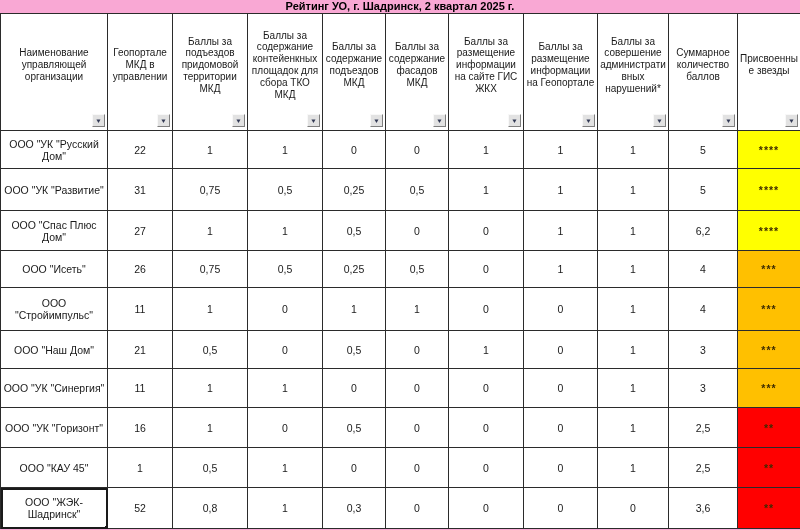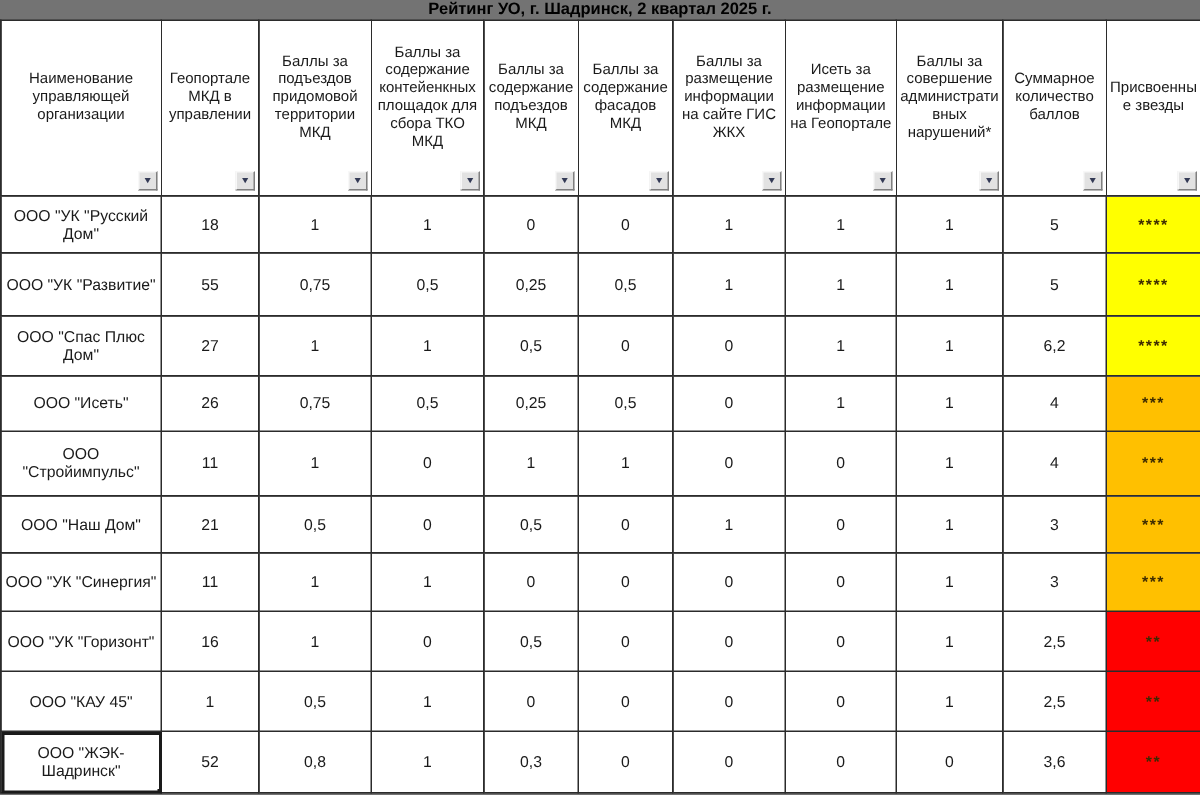--- a/index.html
+++ b/index.html
@@ -1,19 +1,19 @@
 <!DOCTYPE html>
 <html><head>
 <meta charset="utf-8">
 <style>
   * { box-sizing: border-box; margin: 0; padding: 0; }
   html, body { background: #ffffff; }
   .screen {
     width: 800px; height: 530px;
-    background: #737373;
+    background: #f9a8d4;
     font-family: "Liberation Sans", sans-serif;
     color: #1a1a1a;
     overflow: hidden;
     position: relative;
   }
   .title-row {
     height: 13px;
     line-height: 13px;
     text-align: center;
     font-size: 11px;
@@ -124,51 +124,51 @@
             </button></th>
           <th><span>Баллы за содержание подъездов МКД</span><button class="filter-btn">
               <span class="chev">▼</span>
             </button></th>
           <th><span>Баллы за содержание фасадов МКД</span><button class="filter-btn">
               <span class="chev">▼</span>
             </button></th>
           <th><span>Баллы за размещение информации на сайте ГИС ЖКХ</span><button class="filter-btn">
               <span class="chev">▼</span>
             </button></th>
-          <th><span>Исеть за размещение информации на Геопортале</span><button class="filter-btn">
+          <th><span>Баллы за размещение информации на Геопортале</span><button class="filter-btn">
               <span class="chev">▼</span>
             </button></th>
           <th><span>Баллы за совершение административных нарушений*</span><button class="filter-btn">
               <span class="chev">▼</span>
             </button></th>
           <th><span>Суммарное количество баллов</span><button class="filter-btn">
               <span class="chev">▼</span>
             </button></th>
           <th><span>Присвоенные звезды</span><button class="filter-btn">
               <span class="chev">▼</span>
             </button></th>
         </tr>
       </thead>
     <tbody>
         <tr style="height: 38px;">
           <td class="name-cell">ООО "УК "Русский Дом"</td>
-          <td>18</td>
+          <td>22</td>
           <td>1</td>
           <td>1</td>
           <td>0</td>
           <td>0</td>
           <td>1</td>
           <td>1</td>
           <td>1</td>
           <td>5</td>
           <td class="stars-cell" style="background: rgb(255, 255, 0);">****</td>
         </tr>
         <tr style="height: 42px;">
           <td class="name-cell">ООО "УК "Развитие"</td>
-          <td>55</td>
+          <td>31</td>
           <td>0,75</td>
           <td>0,5</td>
           <td>0,25</td>
           <td>0,5</td>
           <td>1</td>
           <td>1</td>
           <td>1</td>
           <td>5</td>
           <td class="stars-cell" style="background: rgb(255, 255, 0);">****</td>
         </tr>

